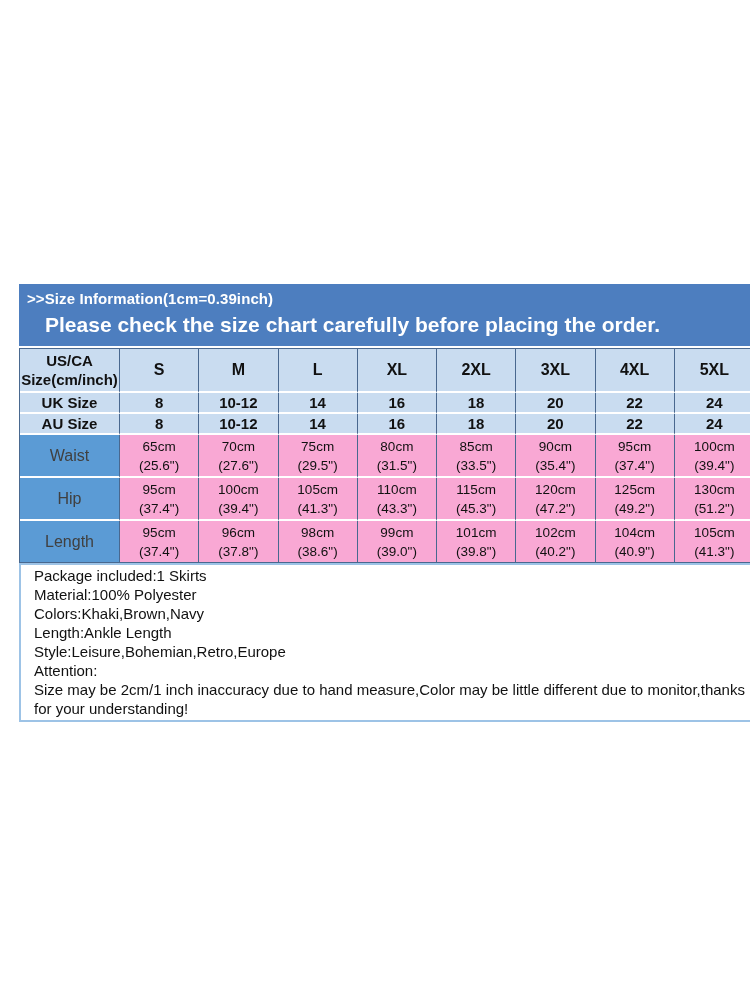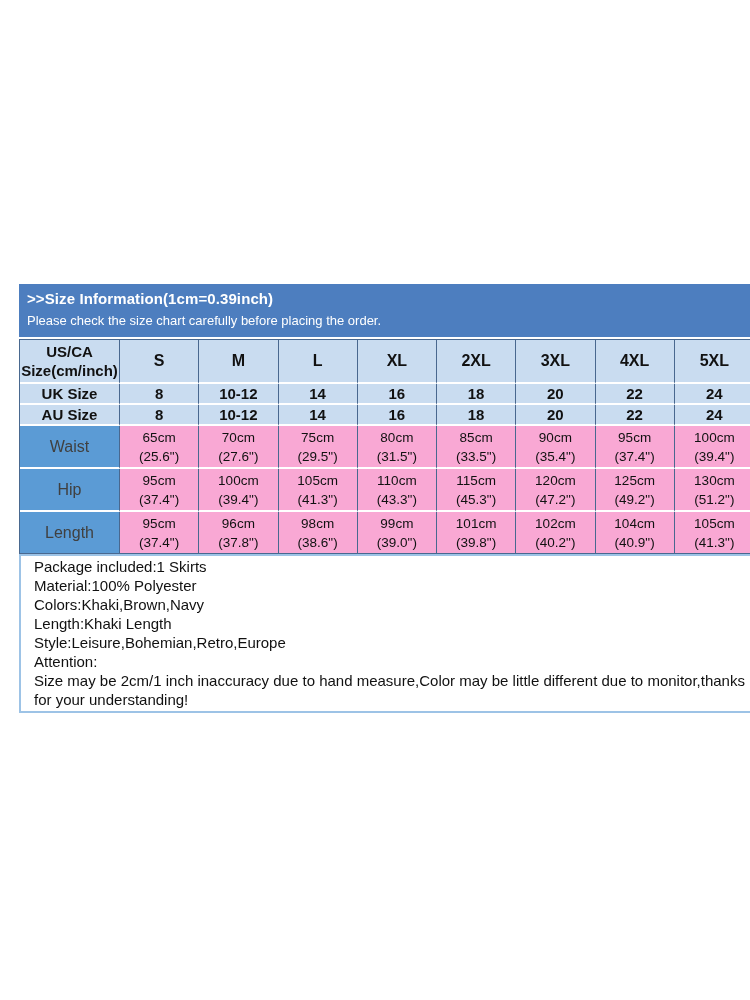--- a/index.html
+++ b/index.html
@@ -22,23 +22,24 @@
     background: var(--band-bg, #4d7ebf);
     color: #ffffff;
     padding: 6px 8px 9px 8px;
   }
   .band-title {
     font-size: 15px;
     font-weight: bold;
     letter-spacing: 0.1px;
   }
   .band-subtitle {
-    font-size: 13px;
-    font-weight: normal;
+    font-size: 21px;
+    font-weight: bold;
     margin-top: 6px;
+    margin-left: 18px;
   }
   
   .size-table {
     width: 100%;
     border-collapse: separate;
     border-spacing: 0;
     table-layout: fixed;
     margin-top: 2px;
     border: 1px solid var(--border-dark, #49688f);
   }
@@ -258,19 +259,19 @@
             <div>(41.3")</div>
           </td>
         </tr>
       </tbody>
   </table>
 
   <div class="details" id="details">
       <div class="line">Package included:1 Skirts</div>
       <div class="line">Material:100% Polyester</div>
       <div class="line">Colors:Khaki,Brown,Navy</div>
-      <div class="line">Length:Khaki Length</div>
+      <div class="line">Length:Ankle Length</div>
       <div class="line">Style:Leisure,Bohemian,Retro,Europe</div>
       <div class="line">Attention:</div>
       <div class="line">Size may be 2cm/1 inch inaccuracy due to hand measure,Color may be little different due to monitor,thanks for your understanding!</div>
     </div>
 
 </div>
 
 </body></html>

